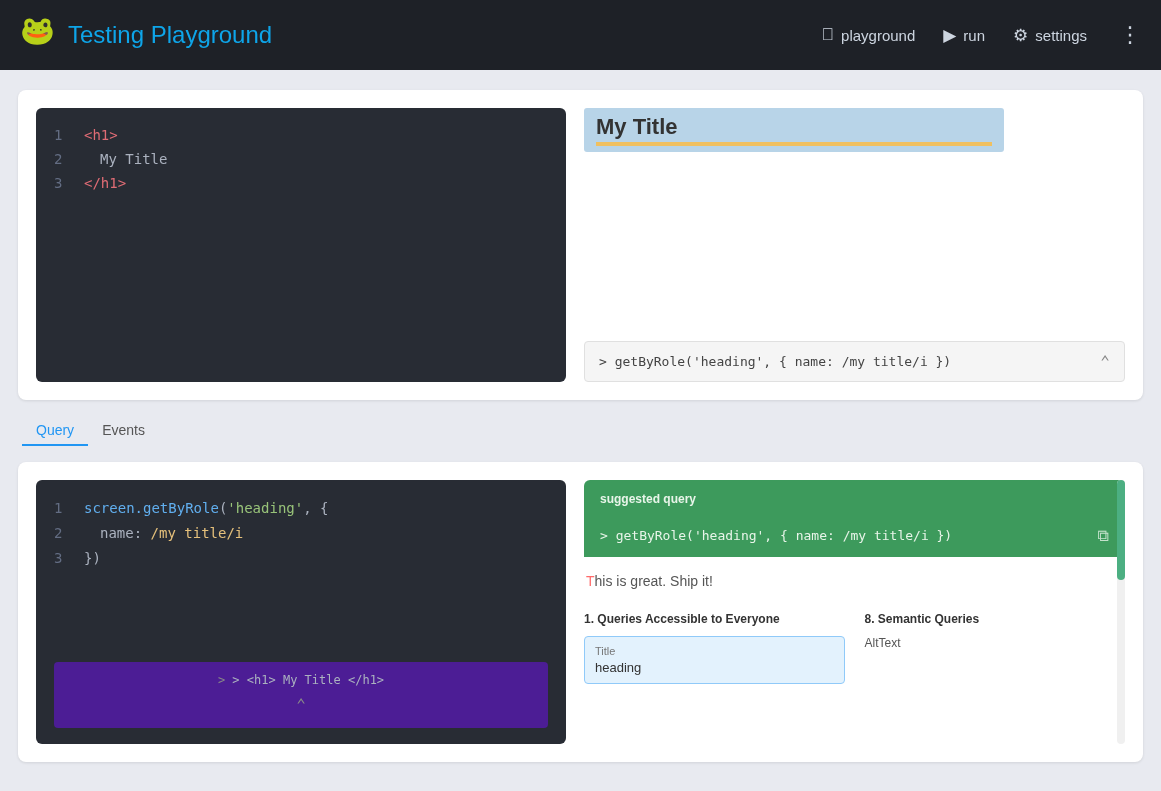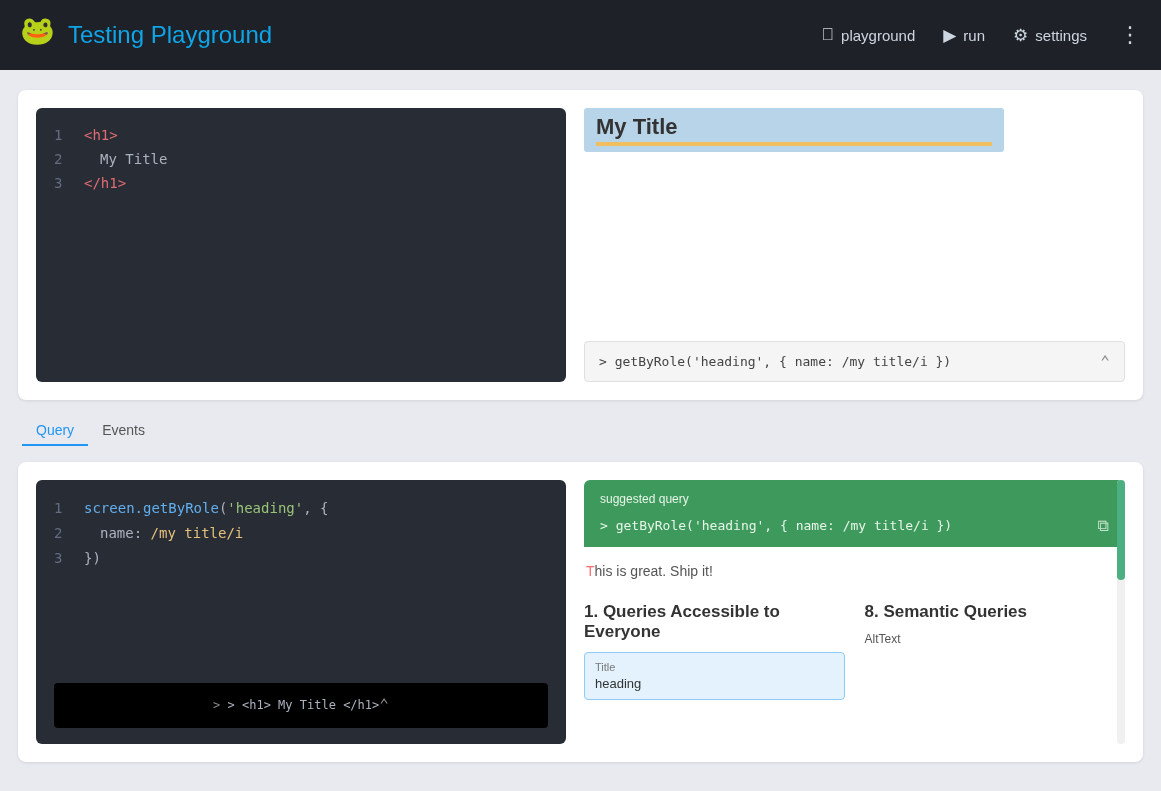--- a/index.html
+++ b/index.html
@@ -190,30 +190,31 @@
       display: flex;
       flex-direction: column;
       justify-content: space-between;
     }
     .code-fn { color: #61afef; }
     .code-str { color: #98c379; }
     .code-punct { color: #abb2bf; }
     .code-prop { color: #abb2bf; }
     .code-regex { color: #e5c07b; }
     .query-bottom-bar {
-      background: #000000;
+      background: #4c1d95;
       border-radius: 4px;
       padding: 8px 12px;
       display: flex;
       align-items: center;
-      justify-content: center;
+      justify-content: flex-start;
       font-family: 'Consolas', monospace;
       font-size: 12px;
       color: #abb2bf;
       margin-top: 12px;
+      flex-direction: column;
     }
     .query-bottom-bar .gt { color: #888; }
 
     
     .results-panel {
       flex: 1;
       display: flex;
       flex-direction: column;
       gap: 0;
       position: relative;
@@ -242,22 +243,22 @@
 
     
     .suggested-query {
       background: #3d9a5c;
       border-radius: 6px 6px 0 0;
       padding: 12px 16px;
       color: #fff;
     }
     .suggested-query-label {
       font-size: 12px;
-      font-weight: normal;
-      margin-bottom: 10px;
+      font-weight: bold;
+      margin-bottom: 20px;
       color: #e8f5e9;
     }
     .suggested-query-code {
       display: flex;
       align-items: center;
       justify-content: space-between;
       font-family: 'Consolas', monospace;
       font-size: 13px;
       color: #e8f5e9;
     }
@@ -281,21 +282,21 @@
     
     .query-columns {
       display: flex;
       gap: 20px;
       margin-top: 10px;
     }
     .query-col {
       flex: 1;
     }
     .query-col-title {
-      font-size: 17px;
+      font-size: 12px;
       font-weight: bold;
       color: #333;
       margin-bottom: 10px;
     }
     .query-field {
       border: 1px solid #90caf9;
       border-radius: 4px;
       padding: 8px 10px;
       background: #e3f2fd;
     }

